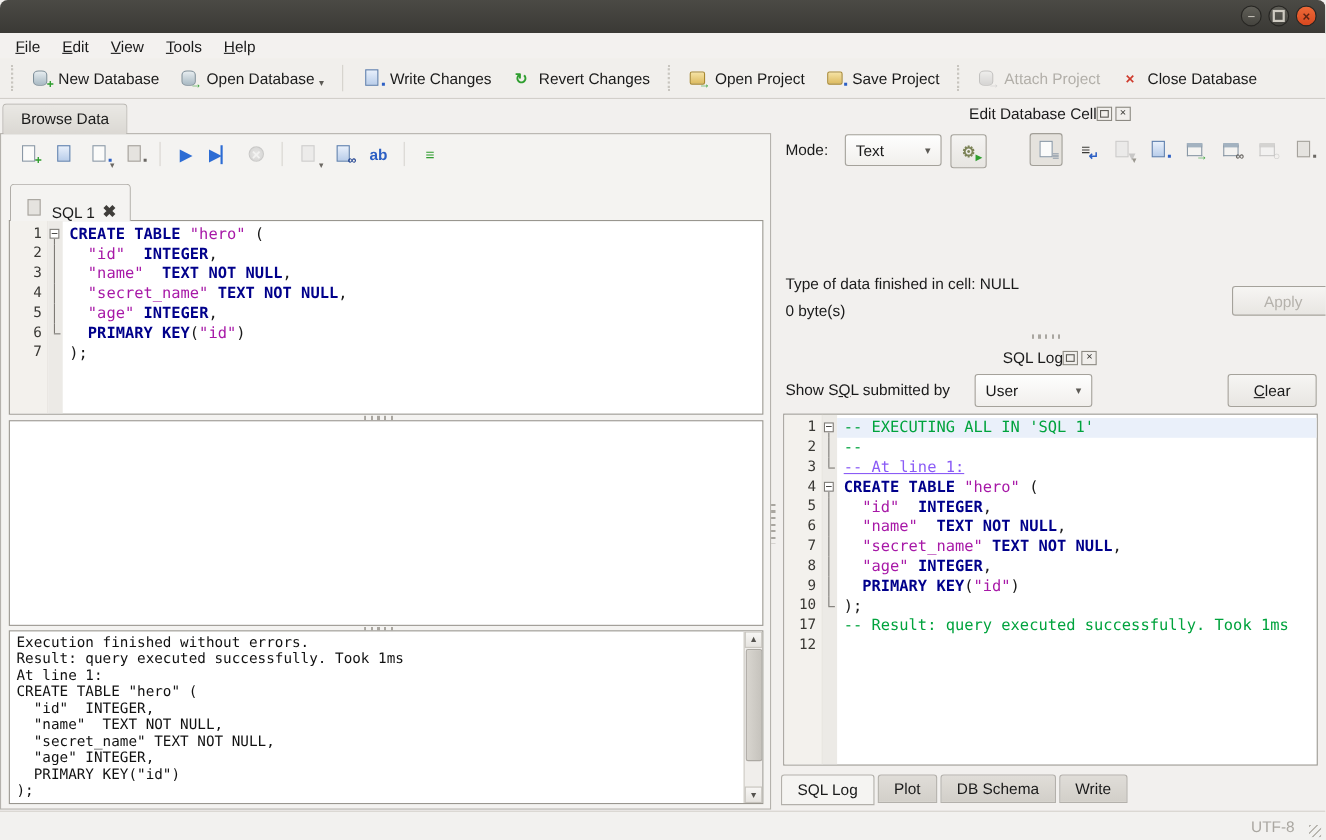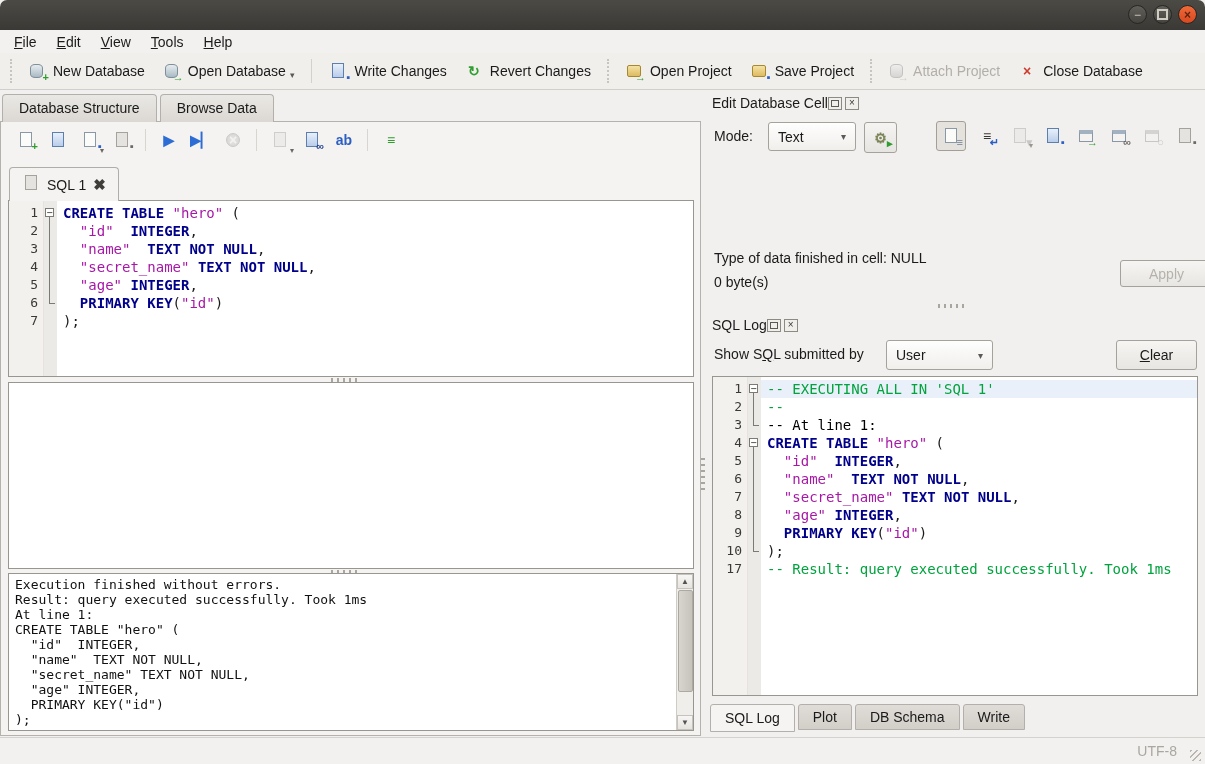--- a/index.html
+++ b/index.html
@@ -47,21 +47,21 @@
   #maintabs{position:absolute;left:2px;top:90px;height:32px;display:flex;align-items:flex-end;z-index:3}
   .mtab{box-sizing:border-box;height:28px;padding:5px 16px;background:linear-gradient(#eae8e4,#dbd8d3);
     border:1px solid #b3b0ab;border-bottom:none;border-radius:4px 4px 0 0;margin-right:3px;white-space:nowrap}
   .mtab.active{height:32px;padding-top:8px;background:#f4f3f1}
   #leftpanel{position:absolute;left:0;top:121px;width:701px;height:615px;background:#f4f3f1;
     border:1px solid #b5b2ad;box-sizing:border-box;z-index:1}
   #sqltoolbar{position:absolute;left:12px;top:5px;display:flex;align-items:center;gap:6px}
   .sicon{width:26px;height:26px;display:flex;align-items:center;justify-content:center;border-radius:3px;position:relative}
   .sicon .dd{position:absolute;right:-1px;bottom:-2px;font-size:8px;color:#6b6863}
   .s-sep{width:0;height:22px;border-left:1px solid #d8d5d0;margin:0 4px}
-  #sqltab{position:absolute;left:8px;top:45px;height:34px;display:flex;align-items:center;gap:7px;
+  #sqltab{position:absolute;left:8px;top:45px;height:34px;display:flex;align-items:flex-end;gap:7px;
     padding:0 12px;background:#f4f3f1;border:1px solid #b0ada8;border-bottom:none;
     border-radius:4px 4px 0 0;z-index:3;box-sizing:border-box}
   #sqltab .close{font-weight:bold;color:#3f3d3a;font-size:15px}
   
   .codebox{position:absolute;background:#fff;border:1px solid #99968f;box-sizing:border-box;overflow:hidden}
   #editorbox{left:7px;top:78px;width:686px;height:177px}
   #gridbox{left:7px;top:260px;width:686px;height:187px}
   .gutbg{position:absolute;left:0;top:0;bottom:0;width:34px;background:#f3f1ed;border-right:1px solid #e6e3de}
   .foldbg{position:absolute;left:35px;top:0;bottom:0;width:13px;background:#eceae6}
   .rows{position:absolute;inset:0;padding-top:3px}
@@ -88,21 +88,21 @@
   .sb-thumb{position:absolute;left:1px;width:13px;top:16px;height:100px;
     background:linear-gradient(90deg,#d8d5cf,#c6c3bd);border:1px solid #aca9a3;border-radius:2px}
   
   .hsplit{position:absolute;width:28px;height:4px;
     background:repeating-linear-gradient(90deg,#a9a6a0 0 2px,transparent 2px 6px)}
   #vsplitdots{position:absolute;left:701px;top:458px;width:4px;height:36px;z-index:5;
     background:repeating-linear-gradient(#a9a6a0 0 2px,transparent 2px 6px)}
   
   #dock{position:absolute;left:706px;top:90px;width:499px;height:647px}
   .dock-header{position:absolute;left:0;right:2px;height:22px;display:flex;align-items:center;
-    justify-content:flex-start;padding:0 6px}
+    justify-content:center;padding:0 6px}
   #hdr-cell{top:2px}#hdr-log{top:224px}
   .dh-btns{display:flex;gap:3px}
   .dhbtn{width:14px;height:13px;border:1px solid #8d8a83;background:#f1efec;display:flex;align-items:center;
     justify-content:center;box-sizing:border-box;font-size:10px;line-height:1;color:#3a3935}
   .dhbtn .inner{width:6px;height:5px;border:1px solid #5c5a55}
   #mode-label{position:absolute;left:8px;top:38px}
   .combo{position:absolute;height:29px;box-sizing:border-box;border:1px solid #a5a29b;border-radius:3px;
     background:linear-gradient(#fefefe,#f1efec);display:flex;align-items:center;justify-content:space-between;padding:0 9px}
   .combo .arr{color:#5c5a55;font-size:10px;margin-left:8px}
   #mode-combo{left:62px;top:32px;width:88px}
@@ -214,21 +214,20 @@
     </div>
     <div class="tb-btn">
       <span class="ic">
         <span class="glyph" style="color: rgb(207, 59, 45);">×</span>
       </span>
       <span>Close Database</span>
     </div>
   </div>
 
 <div id="maintabs">
-    <div class="mtab">Database Structure</div>
     <div class="mtab">Browse Data</div>
   </div>
 
 <div id="leftpanel">
   <div id="sqltoolbar">
       <span class="sicon">
         <span class="ic">
           <span class="icbase base-doc"></span>
           <span class="badge" style="color: rgb(47, 158, 47);">+</span>
         </span>
@@ -482,21 +481,21 @@
           <span class="codebody hl"><span style="color: rgb(0, 163, 61);">-- EXECUTING ALL IN 'SQL 1'</span></span>
         </div>
         <div class="code-row">
           <span class="gut">2</span>
           <span class="fold-cell f-mid"></span>
           <span class="codebody"><span style="color: rgb(0, 163, 61);">--</span></span>
         </div>
         <div class="code-row">
           <span class="gut">3</span>
           <span class="fold-cell f-end"></span>
-          <span class="codebody"><span style="color: #000000;">-- At line 1:</span></span>
+          <span class="codebody"><span style="color: #8b5cf6; text-decoration: underline;">-- At line 1:</span></span>
         </div>
         <div class="code-row">
           <span class="gut">4</span>
           <span class="fold-cell f-start">
             <span class="fbox">−</span>
           </span>
           <span class="codebody"><span style="color: rgb(0, 0, 139); font-weight: bold;">CREATE TABLE</span><span style="color: rgb(26, 26, 26);"> </span><span style="color: rgb(167, 24, 167);">"hero"</span><span style="color: rgb(26, 26, 26);"> (</span></span>
         </div>
         <div class="code-row">
           <span class="gut">5</span>
@@ -526,20 +525,25 @@
         <div class="code-row">
           <span class="gut">10</span>
           <span class="fold-cell f-end"></span>
           <span class="codebody"><span style="color: rgb(26, 26, 26);">);</span></span>
         </div>
         <div class="code-row">
           <span class="gut">17</span>
           <span class="fold-cell f-none"></span>
           <span class="codebody"><span style="color: rgb(0, 163, 61);">-- Result: query executed successfully. Took 1ms</span></span>
         </div>
+        <div class="code-row">
+          <span class="gut">12</span>
+          <span class="fold-cell f-none"></span>
+          <span class="codebody"></span>
+        </div>
       </div>
   </div>
 
   <div id="dtabs">
       <div class="dtab active">SQL Log</div>
       <div class="dtab">Plot</div>
       <div class="dtab">DB Schema</div>
       <div class="dtab">Write</div>
     </div>
 </div>

